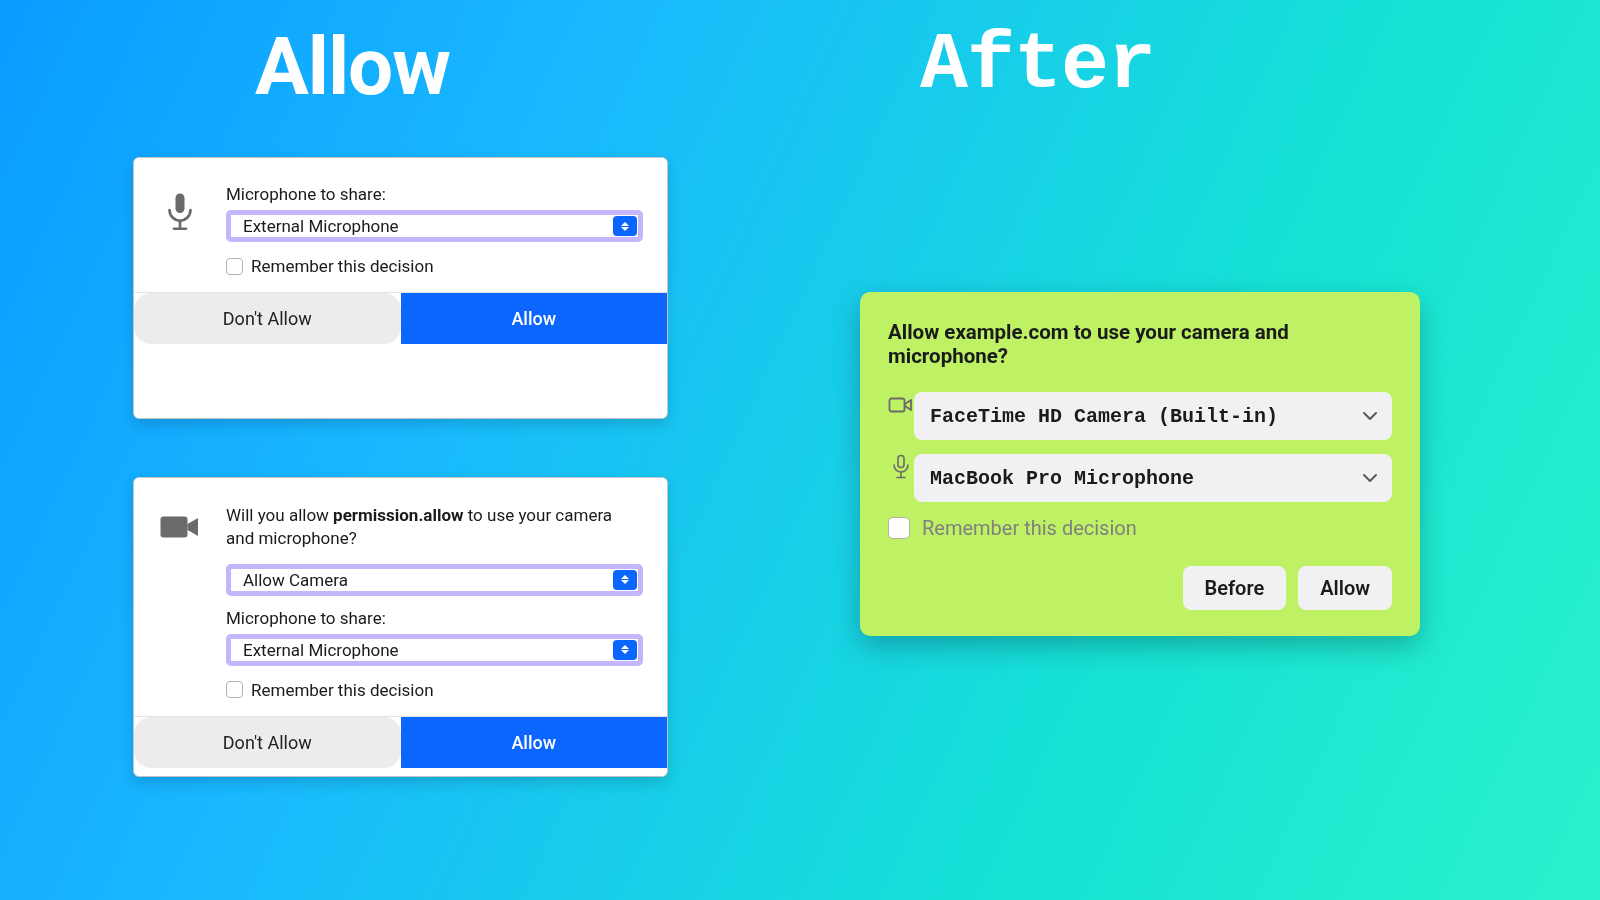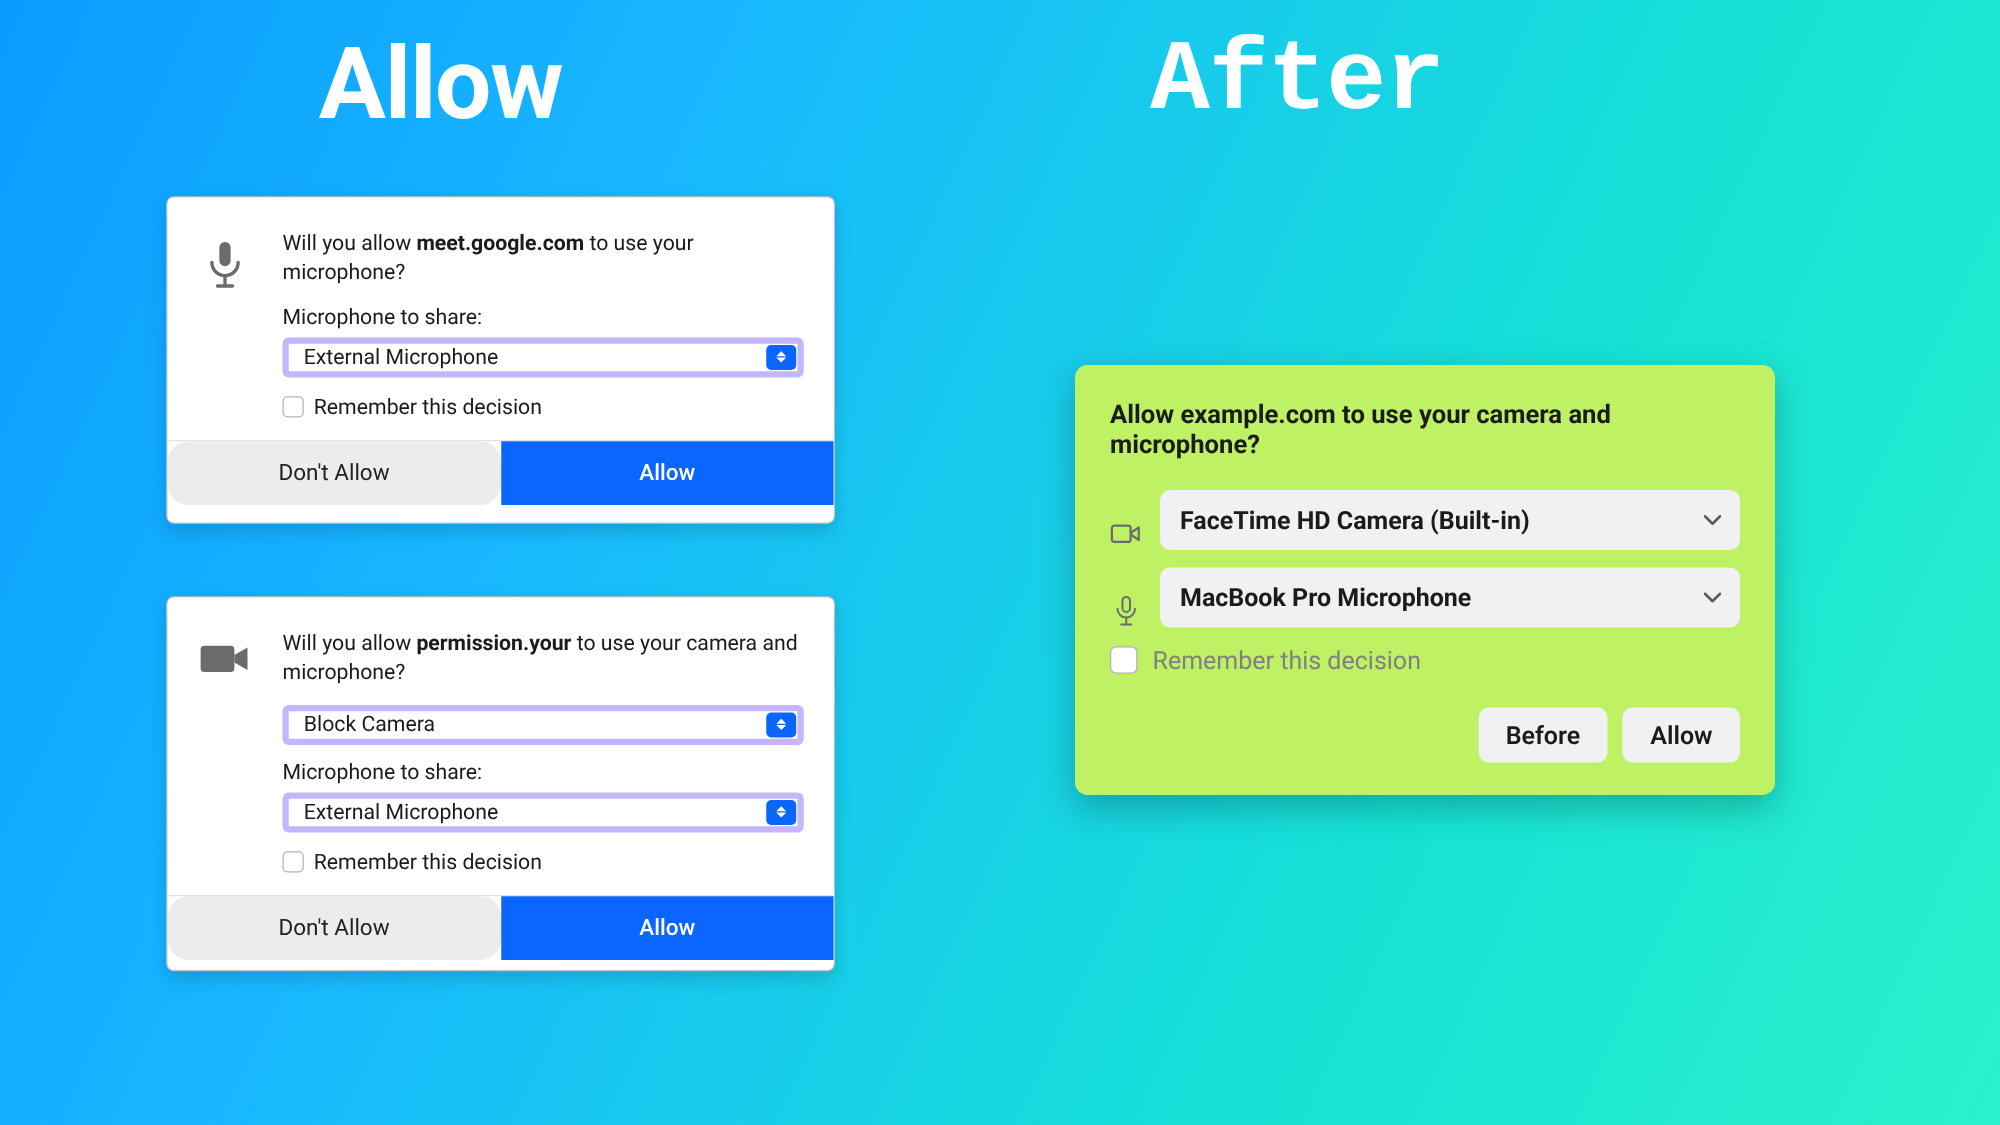--- a/index.html
+++ b/index.html
@@ -160,23 +160,24 @@
     padding: 28px 28px 26px 28px;
   }
   .new-popup .prompt-title {
     font-size: 20.5px;
     font-weight: 700;
     color: #1b1b1b;
     margin-bottom: 24px;
   }
   .new-popup .device-row {
     display: flex;
-    align-items: flex-end;
-    gap: 14px;
+    align-items: flex-start;
+    gap: 0;
     margin-bottom: 14px;
+    font-family: Liberation Mono, monospace;
   }
   .new-popup .device-icon {
     width: 26px; height: 26px;
     display: flex; align-items: center; justify-content: center;
     color: #6b6b6b;
   }
   .new-popup .device-select {
     flex: 1;
     height: 48px;
     background: #f1f1f3;
@@ -249,23 +250,20 @@
       <span>
         <svg width="36" height="42" viewBox="0 0 24 28" fill="none">
           <rect x="9" y="1" width="6" height="13" rx="3" fill="#6b6b6b"></rect>
           <path d="M5 12a7 7 0 0 0 14 0" stroke="#6b6b6b" stroke-width="1.8" fill="none" stroke-linecap="round"></path>
           <line x1="12" y1="19" x2="12" y2="24" stroke="#6b6b6b" stroke-width="1.8"></line>
           <line x1="8" y1="24.5" x2="16" y2="24.5" stroke="#6b6b6b" stroke-width="1.8" stroke-linecap="round"></line>
         </svg>
       </span>
     </div>
     <div class="content-col">
-      <div class="prompt-text">
-        <span>Will you allow </span><b>meet.google.com</b><span> to use your microphone?</span>
-      </div>
       <div class="field-label">Microphone to share:</div>
       <div class="mac-select">
         <span>External Microphone</span>
         <span class="chev"></span>
       </div>
       <div class="remember-row">
         <div class="checkbox"></div>
         <div class="remember-label">Remember this decision</div>
       </div>
     </div>
@@ -283,24 +281,24 @@
     <div class="icon-col">
       <span>
         <svg width="42" height="30" viewBox="0 0 28 20" fill="none">
           <rect x="1" y="3" width="18" height="14" rx="2" fill="#6b6b6b"></rect>
           <path d="M19 8 L26 4 V16 L19 12 Z" fill="#6b6b6b"></path>
         </svg>
       </span>
     </div>
     <div class="content-col">
       <div class="prompt-text">
-        <span>Will you allow </span><b>permission.your</b><span> to use your camera and microphone?</span>
+        <span>Will you allow </span><b>permission.allow</b><span> to use your camera and microphone?</span>
       </div>
       <div class="mac-select">
-        <span>Block Camera</span>
+        <span>Allow Camera</span>
         <span class="chev"></span>
       </div>
       <div class="field-label">Microphone to share:</div>
       <div class="mac-select">
         <span>External Microphone</span>
         <span class="chev"></span>
       </div>
       <div class="remember-row">
         <div class="checkbox"></div>
         <div class="remember-label">Remember this decision</div>

